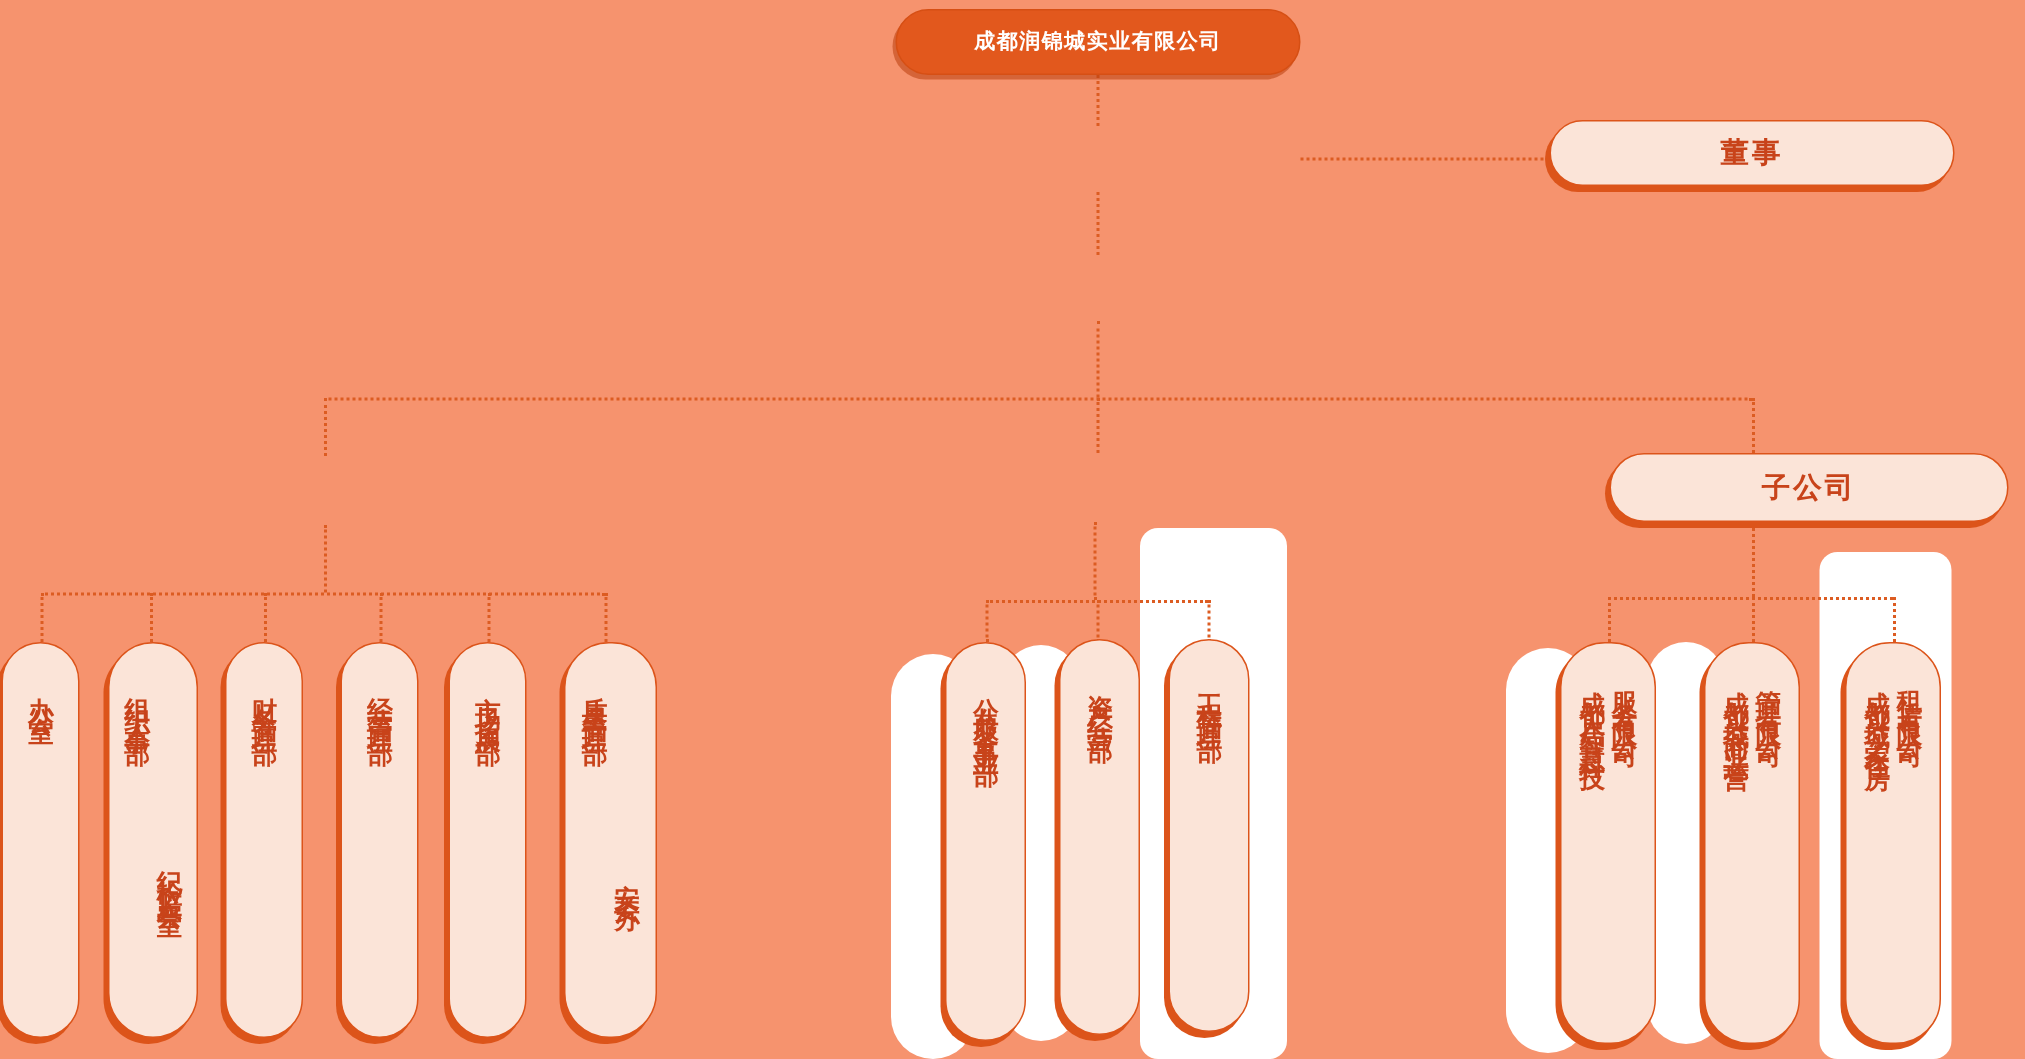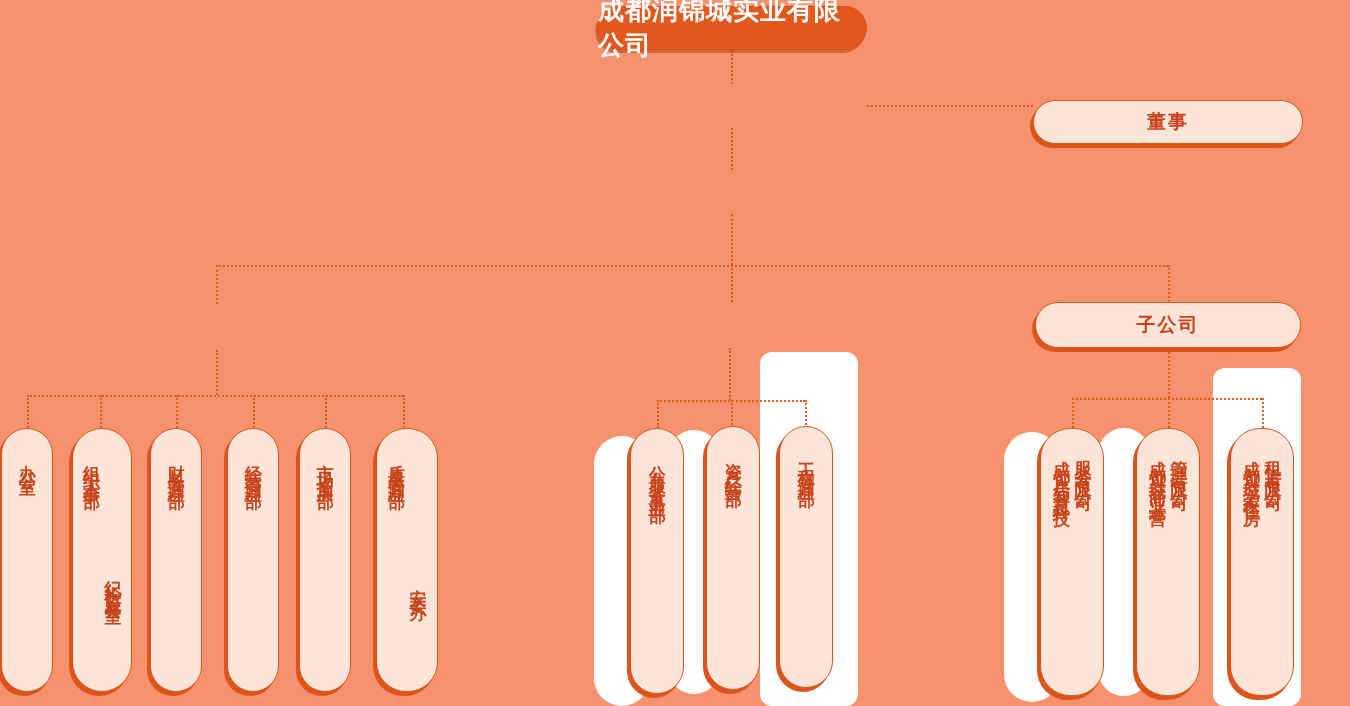--- a/index.html
+++ b/index.html
@@ -8,21 +8,21 @@
 
   .wdecor{position:absolute;background:#FFFFFF;z-index:1}
 
   .vline{position:absolute;width:0;border-left:2px dotted #DC5C22;z-index:2}
   .hline{position:absolute;height:0;border-top:2px dotted #DC5C22;z-index:2}
 
   .hpill{position:absolute;height:44px;background:#FBE4D8;border:1.5px solid #DC541A;
          border-radius:23px;display:flex;align-items:center;justify-content:center;
          font-size:19px;font-weight:bold;color:#C8431A;letter-spacing:2px;
          box-shadow:-3px 4px 0 #DC541A;z-index:3}
-  .root{background:#E2581D;border-color:#D64F14;color:#FFFFFF;font-size:26px;
+  .root{background:#E2581D;border-color:#D64F14;color:#FFFFFF;font-size:14px;
         letter-spacing:1px;box-shadow:-2px 3px 0 rgba(185,62,12,.55)}
 
   .vpill{position:absolute;background:#FBE4D8;border:1.5px solid #DC541A;border-radius:30px;
          box-shadow:-3px 4px 0 #DC541A;display:flex;justify-content:center;gap:2px;
          padding-top:22px;z-index:3}
   .vcol{writing-mode:vertical-rl;text-orientation:upright;font-size:17px;font-weight:bold;
         letter-spacing:7px;color:#C8431A;line-height:1.15}
   .off-a{padding-top:115px}
   .off-b{padding-top:125px}
 </style>
@@ -62,23 +62,23 @@
   <div class="vline" style="left:731px;top:400px;height:28px"></div>
   <div class="vline" style="left:805px;top:400px;height:28px"></div>
 
   <div class="vline" style="left:1168px;top:348px;height:50px"></div>
   <div class="hline" style="left:1072px;top:398px;width:190px"></div>
   <div class="vline" style="left:1072px;top:398px;height:30px"></div>
   <div class="vline" style="left:1168px;top:398px;height:30px"></div>
   <div class="vline" style="left:1262px;top:398px;height:30px"></div>
 
   <div class="hpill root" style="left:597px;top:6px;width:270px">成都润锦城实业有限公司</div>
-  <div class="hpill" style="left:1033px;top:100px;width:270px">董事</div>
+  <div class="hpill" style="left:1033px;top:80px;width:270px">董事</div>
 
-  <div class="hpill" style="left:1035px;top:302px;width:266px;height:46px">子公司</div>
+  <div class="hpill" style="left:1073px;top:302px;width:266px;height:46px">子公司</div>
 
   <div class="vpill" style="left:1px;top:428px;width:52px;height:264px">
     <div class="vcol">办公室</div>
   </div>
   <div class="vpill" style="left:72px;top:428px;width:60px;height:264px">
     <div class="vcol">组织人事部</div>
     <div class="vcol off-a">纪检监察室</div>
   </div>
   <div class="vpill" style="left:150px;top:428px;width:52px;height:264px">
     <div class="vcol">财务管理部</div>

